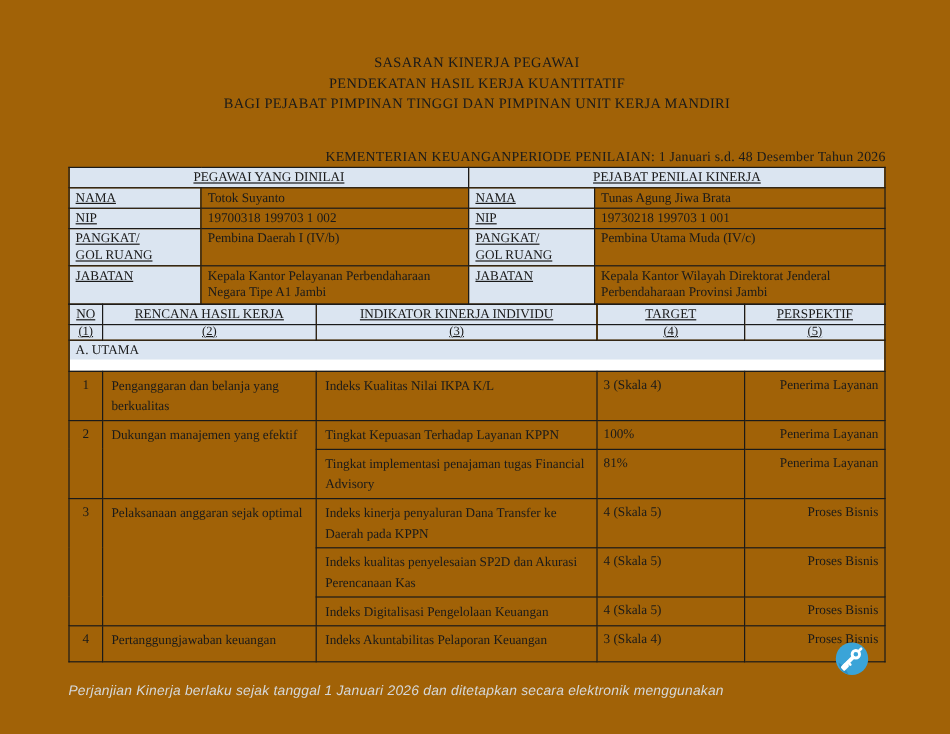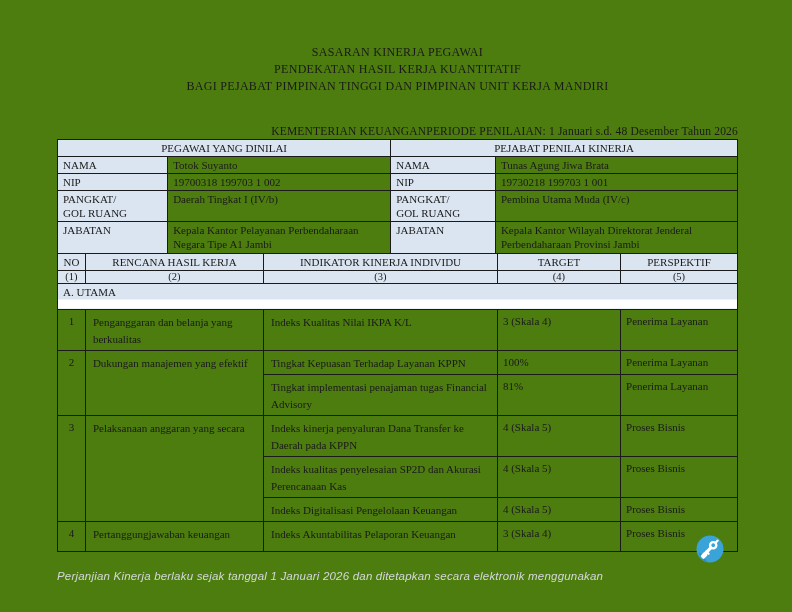--- a/index.html
+++ b/index.html
@@ -1,21 +1,21 @@
 <!DOCTYPE html>
 <html><head>
 <meta charset="utf-8">
 <style>
   * { margin: 0; padding: 0; box-sizing: border-box; }
   html, body { background: #ffffff; }
   .page {
     position: relative;
     width: 792px;
     height: 612px;
-    background: #4d7c0f;
+    background: #a16207;
     overflow: hidden;
     font-family: "Liberation Serif", serif;
     color: #1a1a1a;
   }
   .content {
     position: absolute;
     left: 57px;
     top: 44px;
     width: 681px;
   }
@@ -39,21 +39,21 @@
     table-layout: fixed;
   }
   td {
     border: 1px solid #1a1a1a;
     font-size: 11px;
     line-height: 1.28;
     padding: 1px 5px;
     vertical-align: top;
     overflow: hidden;
   }
-  .fill { background: #dbe5f1; }
+  .fill { background: #dbe5f1; text-decoration: underline; }
   .identity td.hdr {
     text-align: center;
     height: 16px;
     padding: 1px 2px;
   }
   .identity td.lbl { white-space: pre-line; }
   .perf { margin-top: -1px; }
   .perf tr.head td {
     text-align: center;
     height: 17px;
@@ -69,21 +69,21 @@
   }
   .perf tr.section td {
     height: 26px;
     padding: 1px 5px;
     background: linear-gradient(to bottom, #dbe5f1 0, #dbe5f1 16px, #ffffff 16px);
   }
   .perf td.no   { text-align: center; padding-top: 4px; }
   .perf td.ren  { padding: 4px 7px 2px 7px; line-height: 1.55; }
   .perf td.ind  { padding: 4px 7px 2px 7px; line-height: 1.55; }
   .perf td.tgt  { padding-top: 4px; }
-  .perf td.psp  { text-align: left; padding-top: 4px; }
+  .perf td.psp  { text-align: right; padding-top: 4px; }
   tr.h34 { height: 34px; }
   tr.h19 { height: 19px; }
   tr.h30 { height: 30px; }
   tr.h35 { height: 35px; }
   tr.h21 { height: 21px; }
   .footer {
     margin-top: 16px;
     font-family: "Liberation Sans", sans-serif;
     font-style: italic;
     font-size: 11.5px;
@@ -136,21 +136,21 @@
       </tr>
       <tr>
         <td class="lbl fill">NIP</td>
         <td>19700318 199703 1 002</td>
         <td class="lbl fill">NIP</td>
         <td>19730218 199703 1 001</td>
       </tr>
       <tr>
         <td class="lbl fill">PANGKAT/
 GOL RUANG</td>
-        <td>Daerah Tingkat I (IV/b)</td>
+        <td>Pembina Daerah I (IV/b)</td>
         <td class="lbl fill">PANGKAT/
 GOL RUANG</td>
         <td>Pembina Utama Muda (IV/c)</td>
       </tr>
       <tr>
         <td class="lbl fill">JABATAN</td>
         <td>Kepala Kantor Pelayanan Perbendaharaan Negara Tipe A1 Jambi</td>
         <td class="lbl fill">JABATAN</td>
         <td>Kepala Kantor Wilayah Direktorat Jenderal Perbendaharaan Provinsi Jambi</td>
       </tr>
@@ -200,21 +200,21 @@
         <td class="psp">Penerima Layanan</td>
       </tr>
       <tr class="h30">
         <td class="ind">Tingkat implementasi penajaman tugas Financial Advisory</td>
         <td class="tgt">81%</td>
         <td class="psp">Penerima Layanan</td>
       </tr>
 
       <tr class="h35">
         <td class="no" rowspan="3">3</td>
-        <td class="ren" rowspan="3">Pelaksanaan anggaran yang secara</td>
+        <td class="ren" rowspan="3">Pelaksanaan anggaran sejak optimal</td>
         <td class="ind">Indeks kinerja penyaluran Dana Transfer ke Daerah pada KPPN</td>
         <td class="tgt">4 (Skala 5)</td>
         <td class="psp">Proses Bisnis</td>
       </tr>
       <tr class="h34">
         <td class="ind">Indeks kualitas penyelesaian SP2D dan Akurasi Perencanaan Kas</td>
         <td class="tgt">4 (Skala 5)</td>
         <td class="psp">Proses Bisnis</td>
       </tr>
       <tr class="h21">

